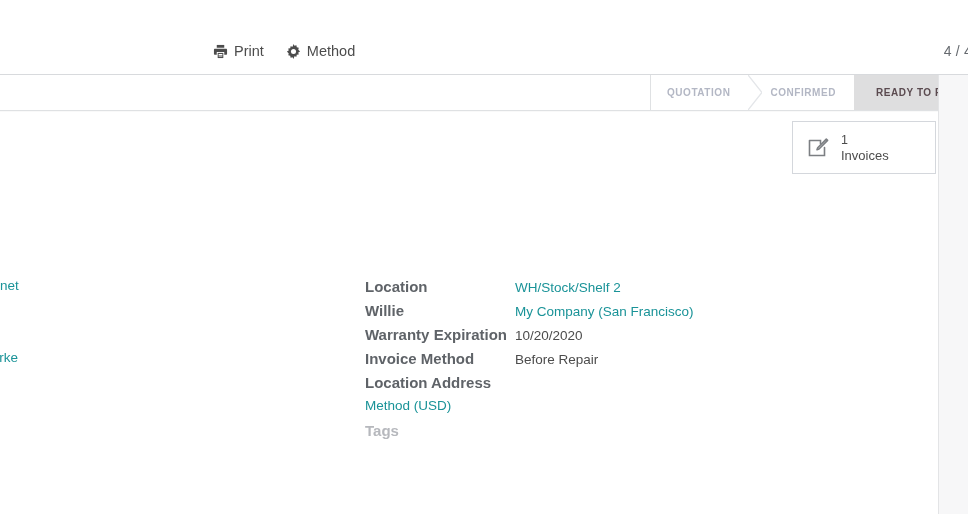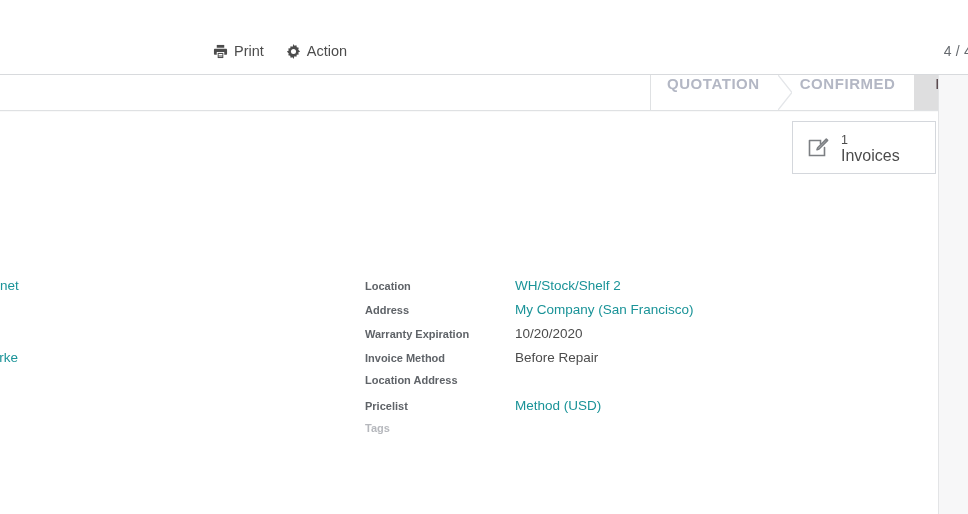--- a/index.html
+++ b/index.html
@@ -75,22 +75,23 @@
     position: absolute;
     left: 650px; top: 0;
     height: 35px;
     display: flex;
     align-items: stretch;
     border-left: 1px solid #dfe1e3;
   }
   .stage {
     position: relative;
     display: flex;
+    align-items: center;
     padding: 0 18px 0 22px;
-    font-size: 15px;
+    font-size: 10px;
     font-weight: bold;
     letter-spacing: 0.55px;
     white-space: nowrap;
     color: #b3b7c4;
     cursor: pointer;
     background: transparent;
   }
   .stage:first-child { padding-left: 16px; }
   .stage .arrow-out,
   .stage .arrow-in {
@@ -132,21 +133,21 @@
   .smart-btn .sb-text {
     display: flex;
     flex-direction: column;
     line-height: 16px;
   }
   .smart-btn .sb-count {
     font-size: 12.5px;
     color: #4c4c4c;
   }
   .smart-btn .sb-label {
-    font-size: 16px;
+    font-size: 13px;
     color: #4c4c4c;
   }
 
   
   .sheet {
     position: absolute;
     left: 0; top: 174px;
     width: 938px; height: 340px;
     background: #ffffff;
   }
@@ -160,21 +161,21 @@
     position: absolute;
     left: 365px; top: 104px;
     width: 440px;
   }
   .field-row {
     display: flex;
     align-items: baseline;
     height: 24px;
   }
   .f-label {
-    font-size: 11px;
+    font-size: 15px;
     font-weight: bold;
     color: #5f6368;
     white-space: nowrap;
   }
   .group-right .f-label {
     width: 150px;
     flex: 0 0 150px;
   }
   .f-label.muted {
     font-weight: bold;
@@ -221,21 +222,21 @@
         <span>Print</span>
       </div>
 
       <div class="cp-btn">
         <span class="glyph">
           <svg width="15" height="15" viewBox="0 0 16 16">
             <path fill="#4c4c4c" d="M8 0l1 1.9 2.1-.5.4 2.1 2.1.4-.5 2.1L15 8l-1.9 1 .5 2.1-2.1.4-.4 2.1-2.1-.5L8 16l-1-1.9-2.1.5-.4-2.1-2.1-.4.5-2.1L1 8l1.9-1-.5-2.1 2.1-.4.4-2.1L7 2.9z"></path>
             <circle cx="8" cy="8" r="2.7" fill="#ffffff"></circle>
           </svg>
         </span>
-        <span>Action</span>
+        <span>Method</span>
       </div>
 
     </div>
 
     <div class="pager">4 / 4</div>
   </div>
 
   <div class="sheet-header">
     <div class="statusbar">
 
@@ -298,40 +299,39 @@
     </div>
 
     <div class="group-right">
 
       <div class="field-row">
         <span class="f-label">Location</span>
         <span class="f-value link">WH/Stock/Shelf 2</span>
       </div>
 
       <div class="field-row">
-        <span class="f-label">Address</span>
+        <span class="f-label">Willie</span>
         <span class="f-value link">My Company (San Francisco)</span>
       </div>
 
       <div class="field-row">
         <span class="f-label">Warranty Expiration</span>
         <span class="f-value">10/20/2020</span>
       </div>
 
       <div class="field-row">
         <span class="f-label">Invoice Method</span>
         <span class="f-value">Before Repair</span>
       </div>
 
       <div class="field-row">
         <span class="f-label">Location Address</span>
       </div>
 
       <div class="field-row">
-        <span class="f-label">Pricelist</span>
         <span class="f-value link">Method (USD)</span>
       </div>
 
       <div class="field-row">
         <span class="f-label muted">Tags</span>
         <span class="f-value"></span>
       </div>
 
     </div>
 

